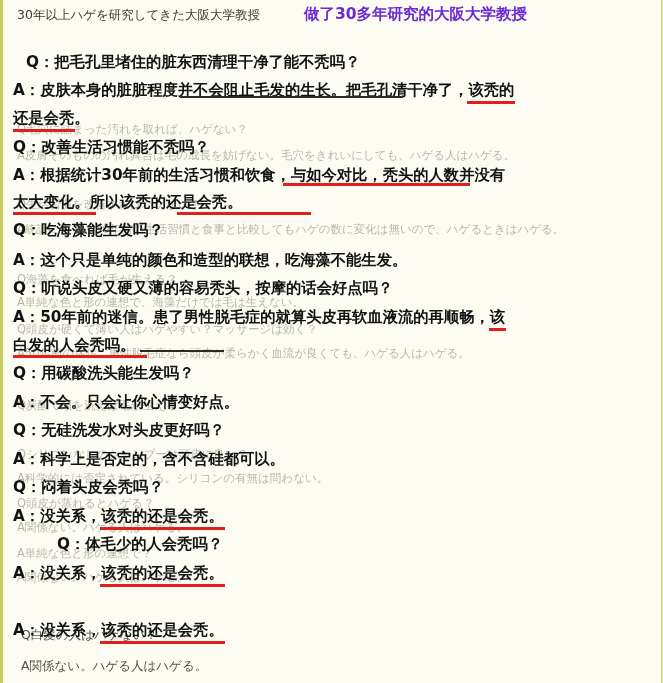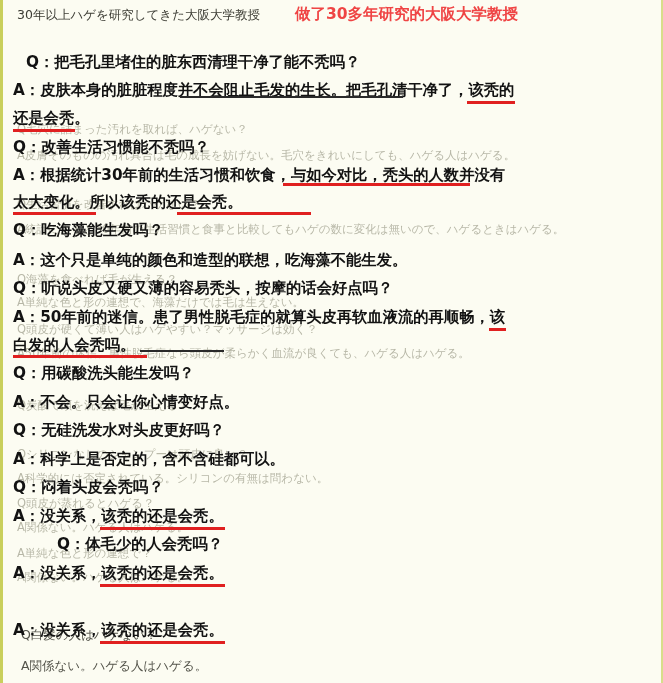--- a/index.html
+++ b/index.html
@@ -51,24 +51,24 @@
     white-space: nowrap;
     font-family: "DejaVu Sans", sans-serif;
   }
   .hdr-jp {
     left: 14px;
     top: 7px;
     font-size: 12.5px;
     color: #3c3c34;
   }
   .hdr-cn {
-    left: 292px;
+    left: 301px;
     top: 4px;
     font-size: 15.5px;
-    color: #ef4444;
+    color: #6d28d9;
     font-weight: bold;
   }
   
   .line {
     position: absolute;
     white-space: nowrap;
     font-size: 15.3px;
     font-weight: bold;
     color: #121212;
     font-family: "DejaVu Sans", sans-serif;

